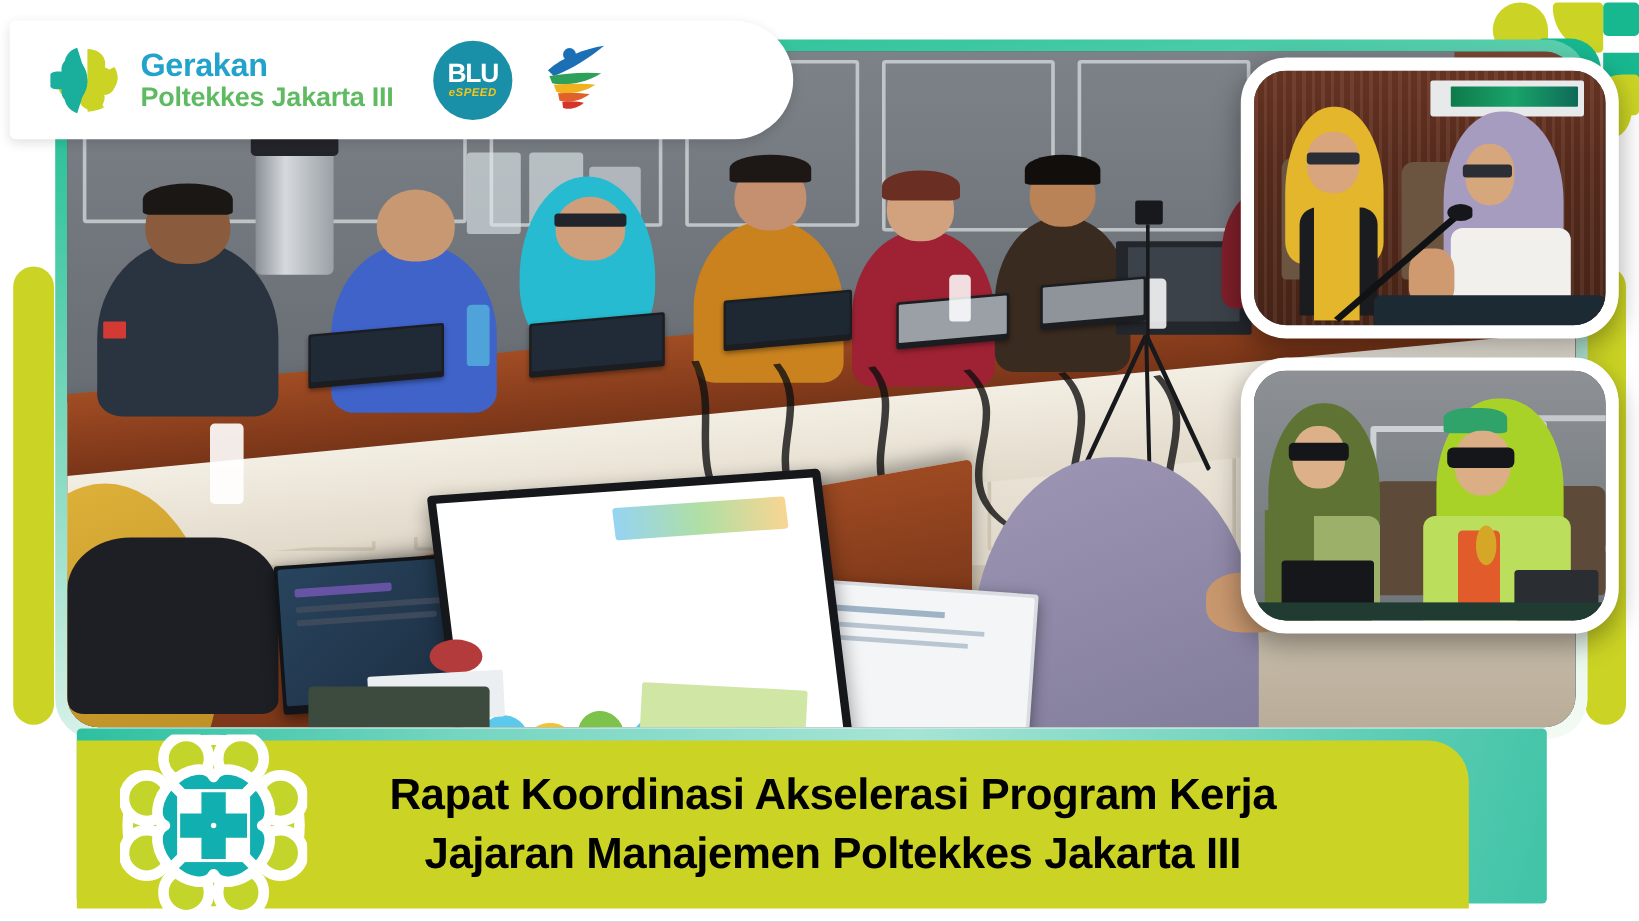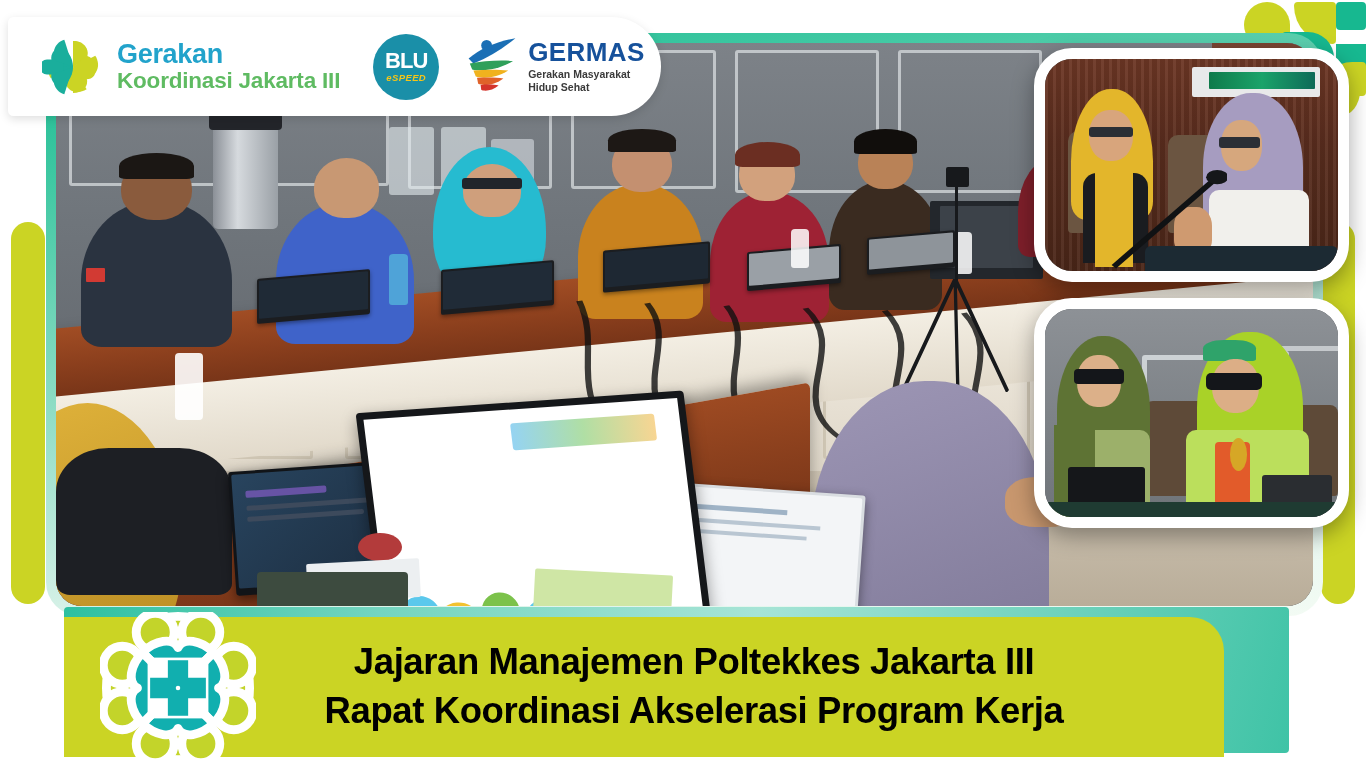--- a/index.html
+++ b/index.html
@@ -383,21 +383,21 @@
           <path d="M8,38 h26 v24 h-26 a12,12 0 0 1 0,-24 Z" fill="#1AAE9C"></path>
           <path d="M50,8 C66,8 76,20 72,32 L50,50 Z" fill="#CBD424"></path>
           <path d="M50,92 C66,92 76,80 72,68 L50,50 Z" fill="#CBD424"></path>
           <path d="M50,50 L72,32 C86,36 92,52 84,64 C78,72 64,72 58,62 Z" fill="#CBD424"></path>
           <path d="M36,6 C22,10 14,26 22,40 L50,50 Z" fill="#1AAE9C"></path>
           <path d="M36,94 C22,90 14,74 22,60 L50,50 Z" fill="#1AAE9C"></path>
         </svg>
       </div>
       <div class="kem-text">
         <div class="l1">Gerakan</div>
-        <div class="l2">Koordinasi Jakarta III</div>
+        <div class="l2">Poltekkes Jakarta III</div>
       </div>
     </div>
 
     <div class="blu-wrap">
       <div class="blu-circle">
         <div class="b1">BLU</div>
         <div class="b2">eSPEED</div>
       </div>
     </div>
 
@@ -405,35 +405,28 @@
       <div class="germas-mark">
         <svg viewBox="0 0 90 100" width="54" height="60">
           <circle cx="36" cy="14" r="9" fill="#1B6FB5"></circle>
           <path d="M6,36 C26,18 58,6 84,2 C62,20 40,34 14,44 Z" fill="#1B6FB5"></path>
           <path d="M8,44 C30,40 58,38 80,40 C58,54 28,58 12,54 Z" fill="#2FA05A"></path>
           <path d="M14,56 C34,54 56,54 72,56 C54,68 30,70 18,66 Z" fill="#F0B21E"></path>
           <path d="M20,68 C36,67 52,67 64,69 C50,80 30,82 22,78 Z" fill="#E0622A"></path>
           <path d="M26,80 C38,79 48,79 56,81 C46,90 32,91 27,88 Z" fill="#D4342C"></path>
         </svg>
       </div>
-      <div class="germas-text">
-        <div class="g1">GERMAS</div>
-        <div class="g2">
-          <div>Gerakan Masyarakat</div>
-          <div>Hidup Sehat</div>
-        </div>
-      </div>
     </div>
   </div>
 
   <div class="title-teal"></div>
   <div class="title-lime">
     <div class="title-text">
+      <span class="ln">Rapat Koordinasi Akselerasi Program Kerja</span>
       <span class="ln">Jajaran Manajemen Poltekkes Jakarta III</span>
-      <span class="ln">Rapat Koordinasi Akselerasi Program Kerja</span>
     </div>
   </div>
 
   <div class="emblem">
     <svg viewBox="0 0 120 120" width="156" height="152">
       <g stroke="#ffffff" stroke-width="7" stroke-linejoin="round">
 
         <path d="M60,60 L38,8 C50,2 70,2 82,8 Z" fill="#C3D42A"></path>
         <path d="M60,60 L112,38 C118,50 118,70 112,82 Z" fill="#C3D42A"></path>
         <path d="M60,60 L82,112 C70,118 50,118 38,112 Z" fill="#C3D42A"></path>

